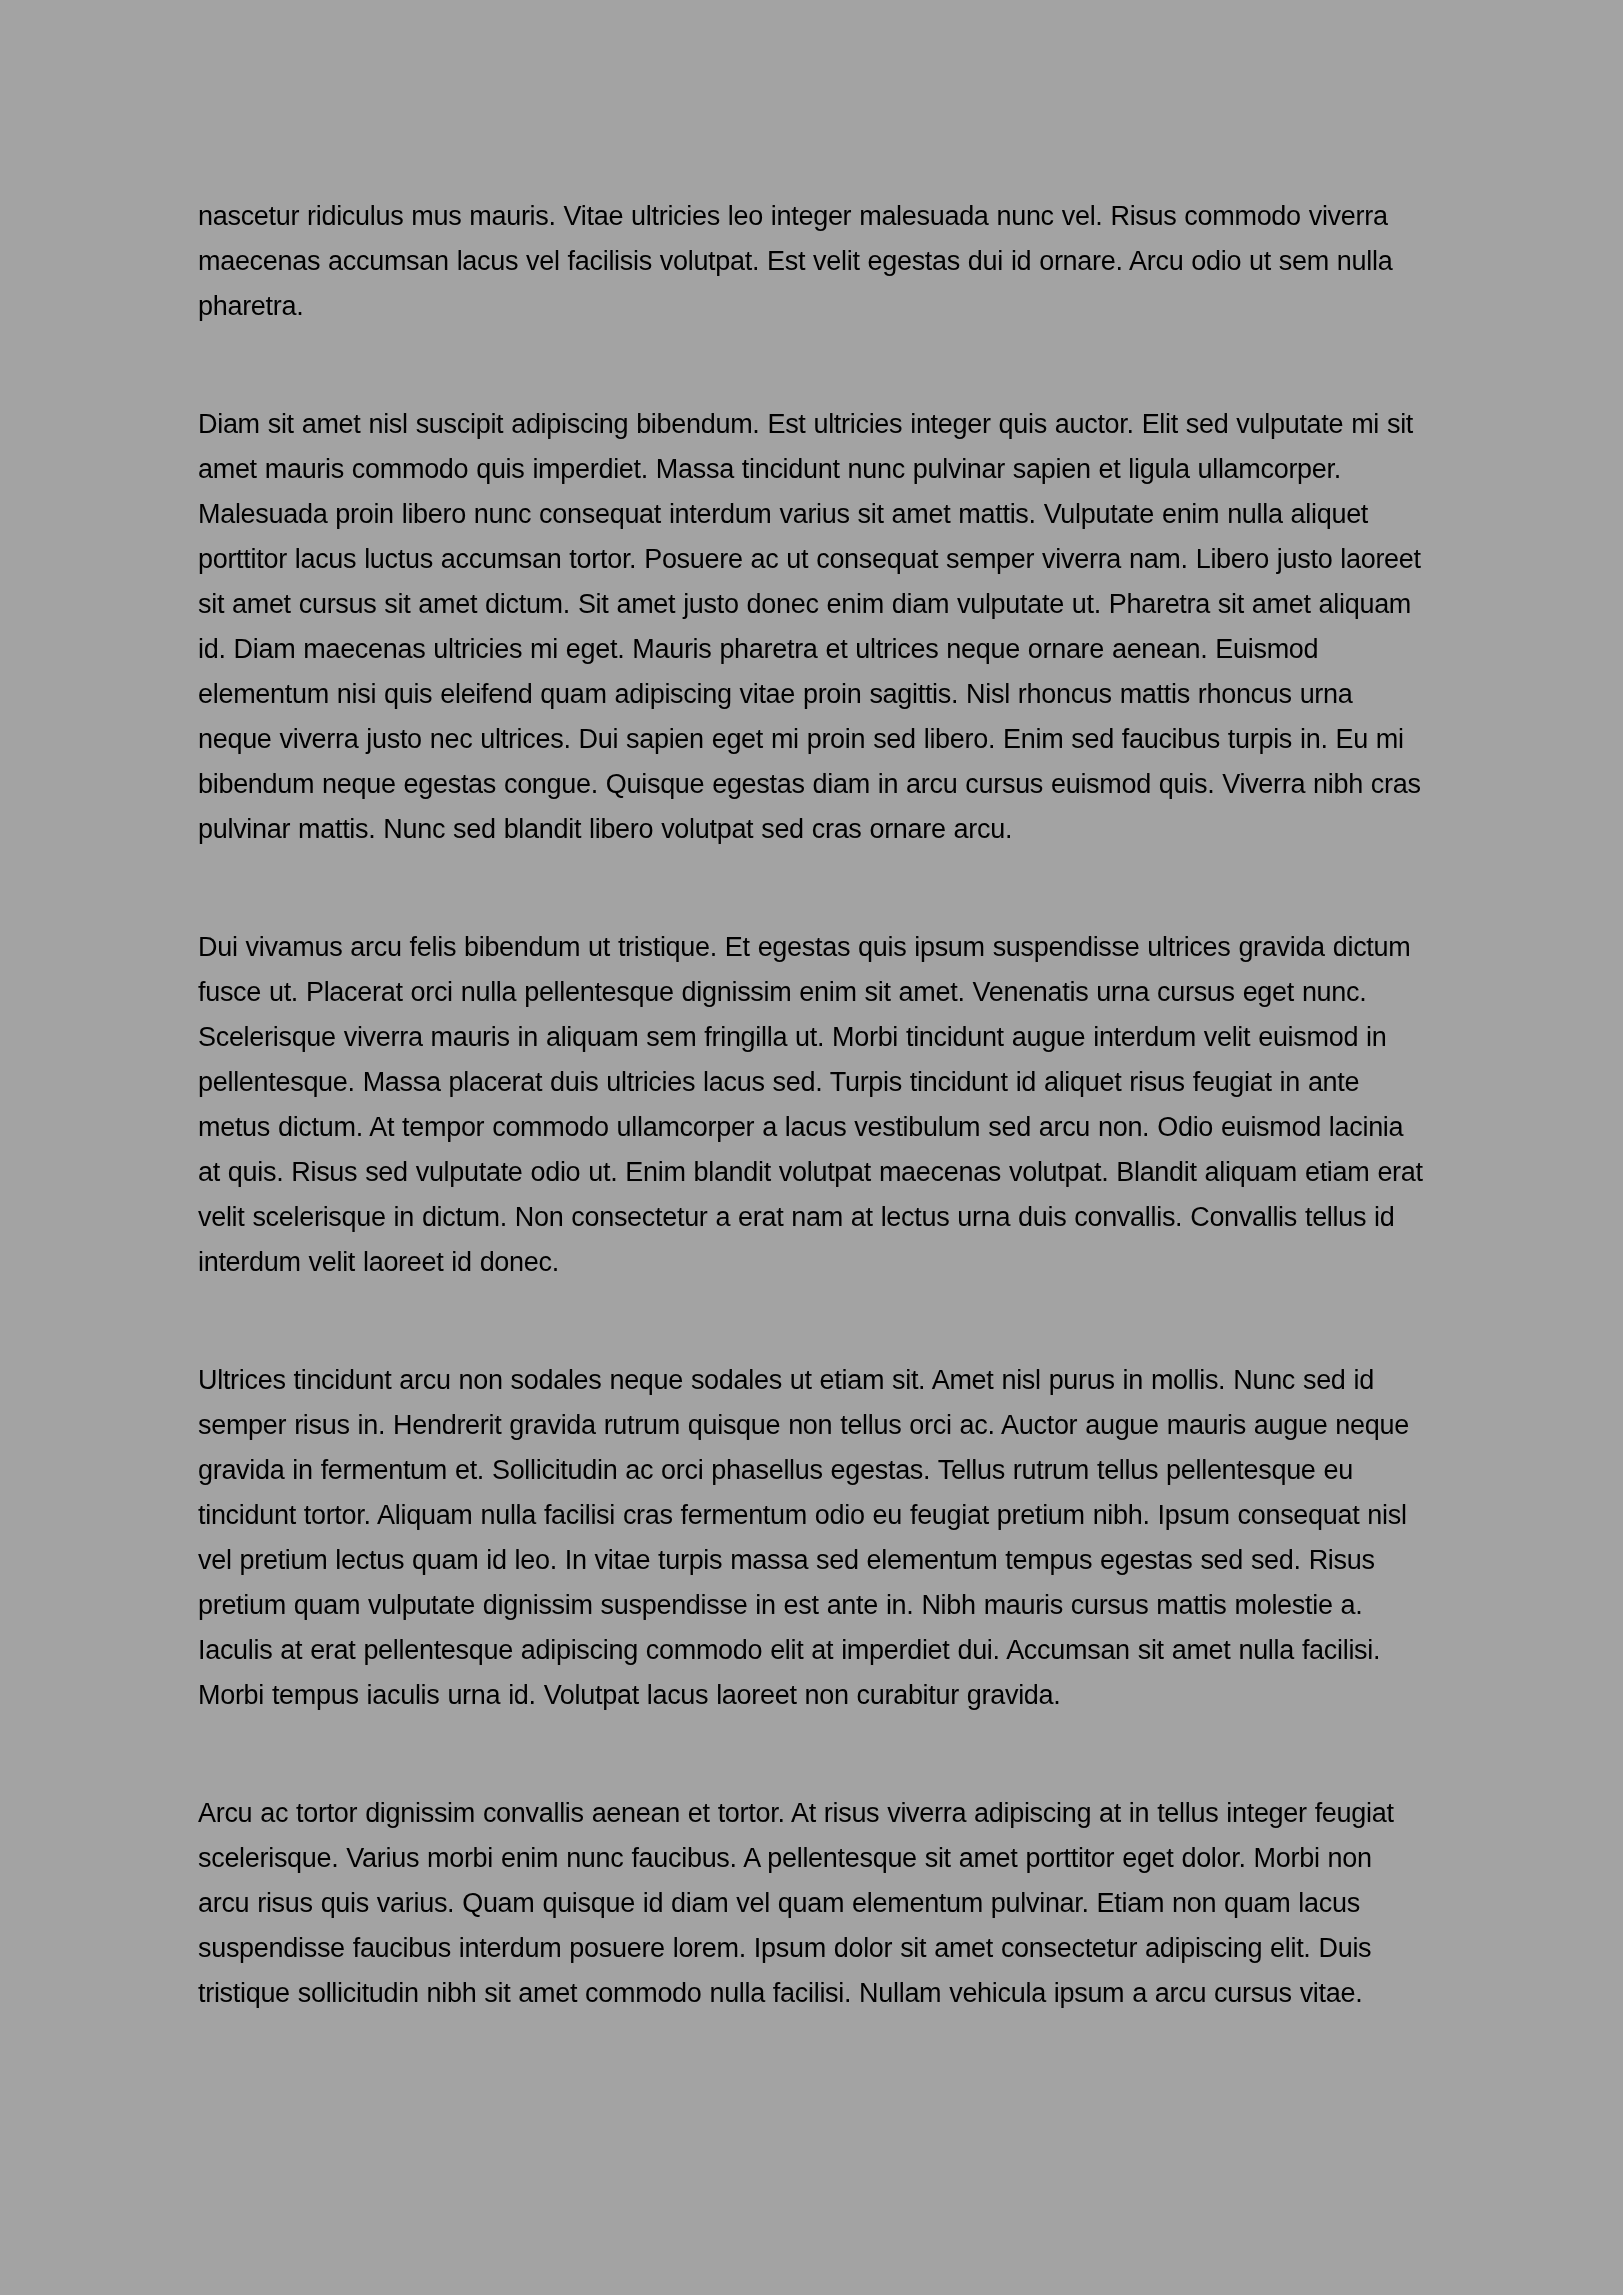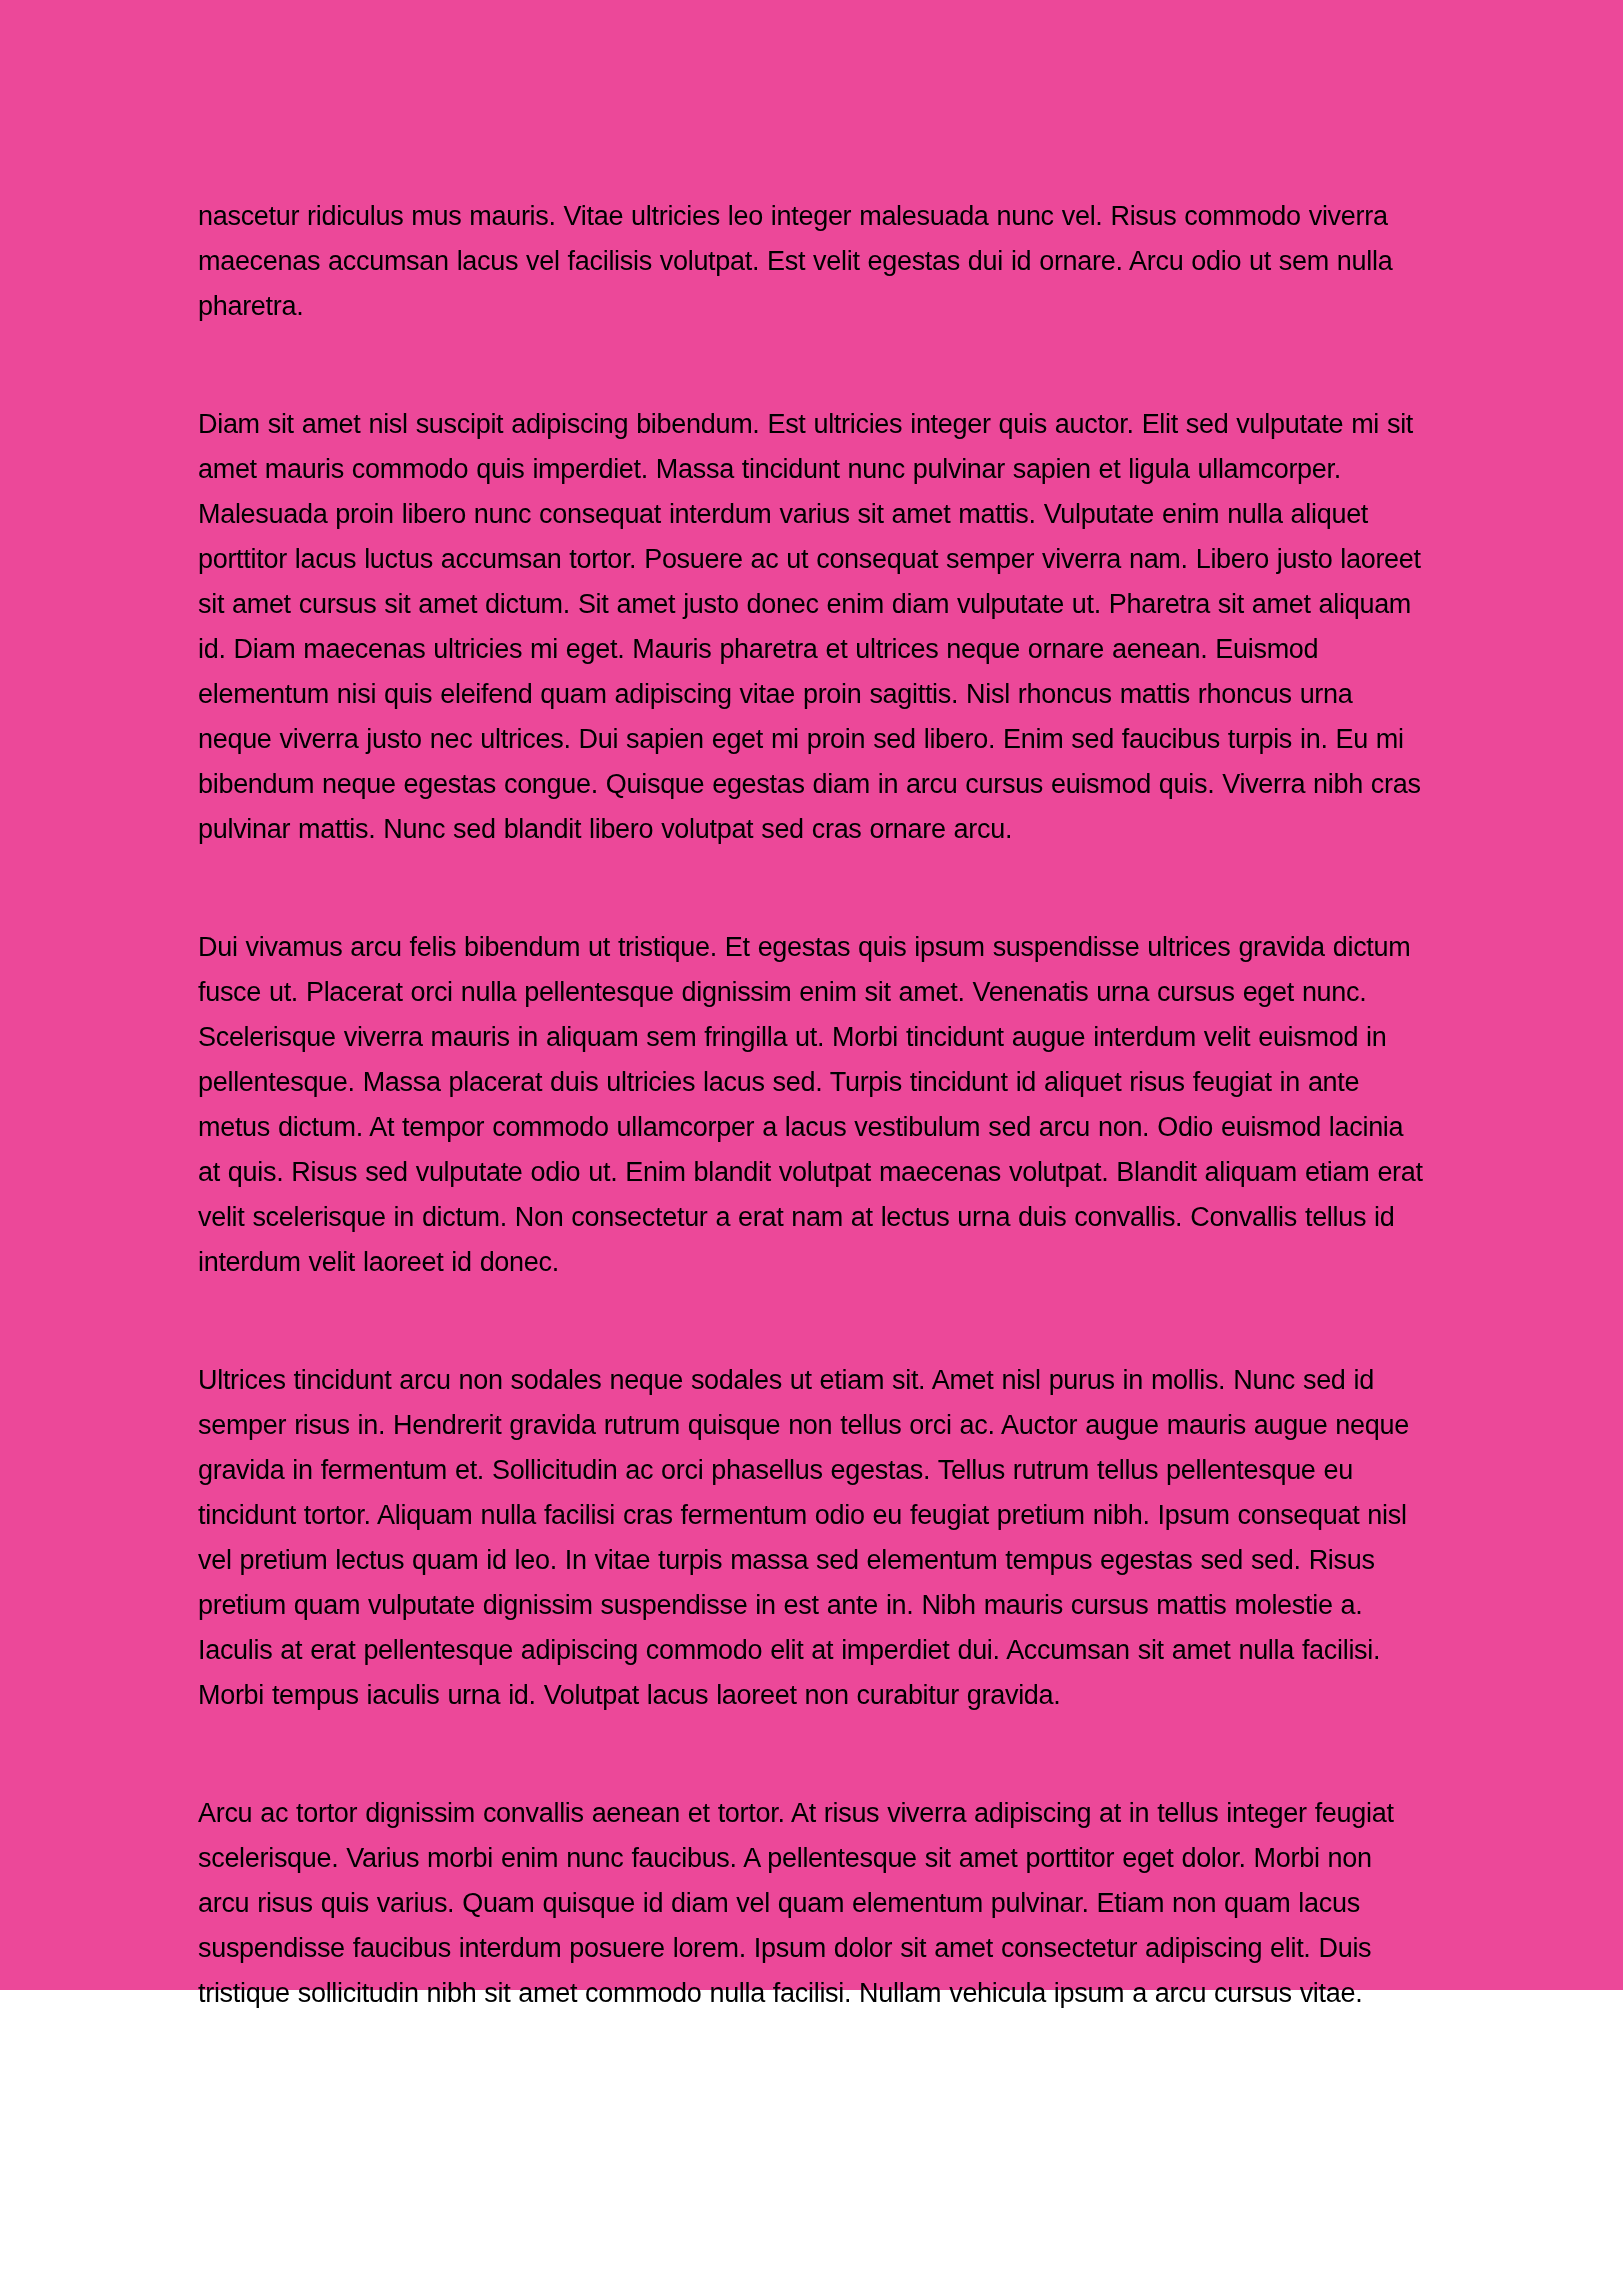--- a/index.html
+++ b/index.html
@@ -9,22 +9,22 @@
   }
   body {
     width: 1623px;
     height: 2295px;
     position: relative;
     overflow: hidden;
   }
   .page {
     box-sizing: border-box;
     width: 1623px;
-    height: 1990px;
-    background: #ec4899;
+    height: 2295px;
+    background: #a3a3a3;
     padding: 194px 196px 17px 198px;
   }
   .doc-paragraph {
     font-family: "Liberation Sans", "DejaVu Sans", sans-serif;
     font-size: 27px;
     line-height: 45px;
     letter-spacing: -0.3px;
     color: #000000;
     text-align: left;
     margin: 0 0 73px 0;

